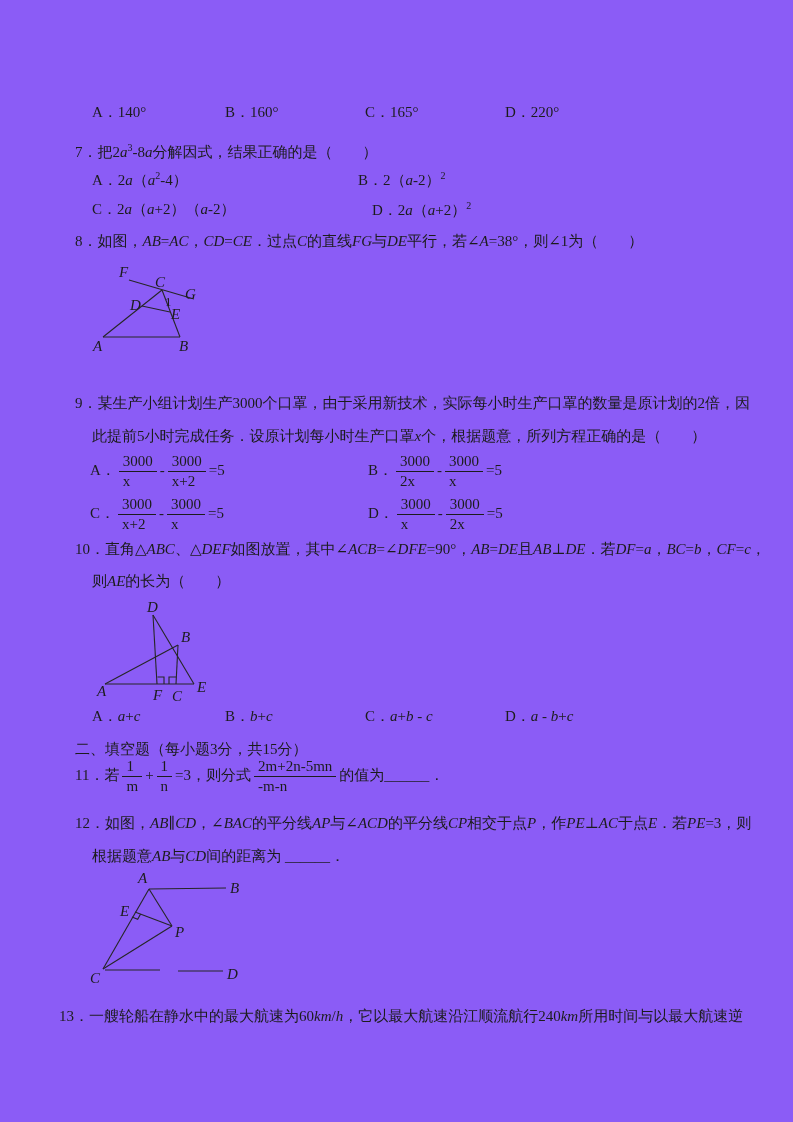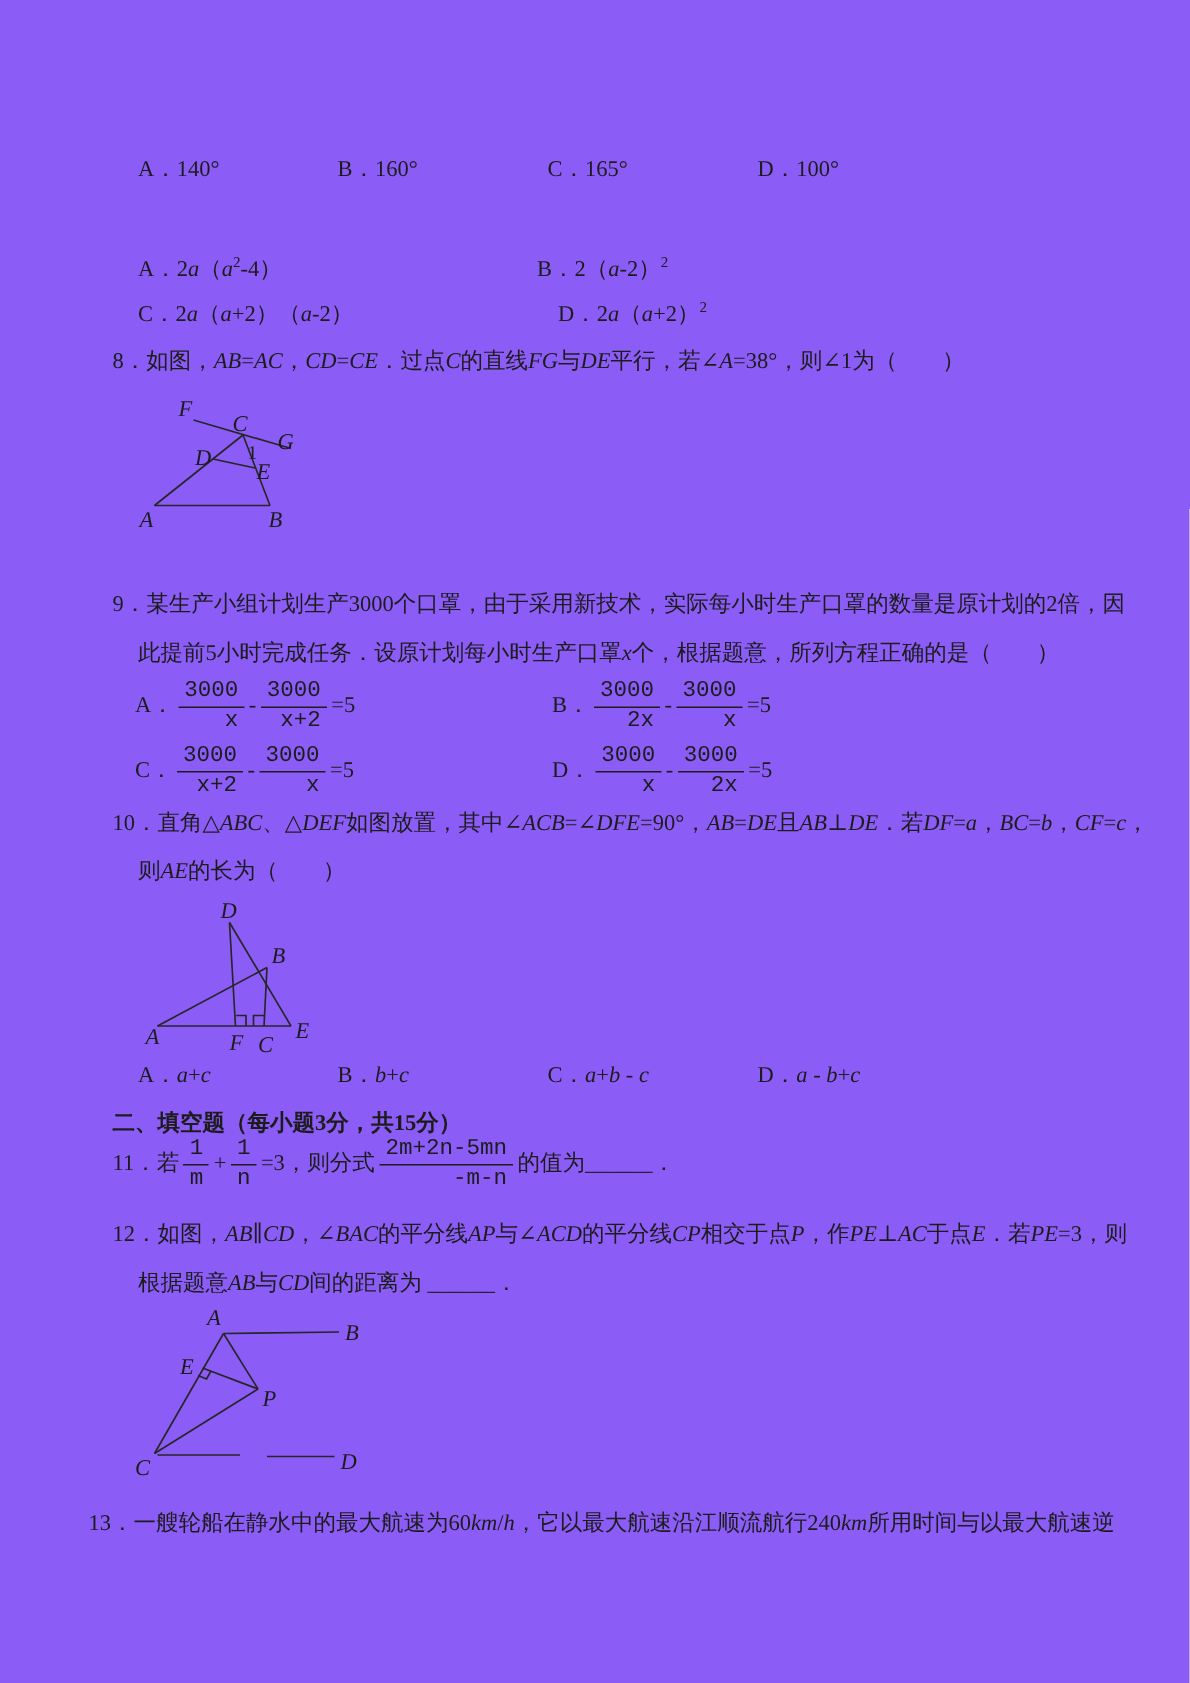--- a/index.html
+++ b/index.html
@@ -10,43 +10,44 @@
     overflow:hidden;
     font-family:"Liberation Serif","DejaVu Serif",serif;
     font-size:15px;
     color:#1c1c1c;
   }
   .line{position:absolute;white-space:nowrap;line-height:21px;}
   .row{position:absolute;left:0;width:793px;height:30px;}
   .row .opt{position:absolute;top:0;white-space:nowrap;}
   .fracrow{height:44px;}
   .fracrow .opt{top:0;}
-  .heading{font-weight:bold;}
+  .heading{font-weight:normal;}
   .it{font-style:italic;}
   .seg-sup,.sup{vertical-align:super;font-size:10px;}
-  .frac{display:inline-block;vertical-align:middle;text-align:right;margin:0 3px;line-height:1.25;font-style:normal;font-family:Liberation Mono, monospace;}
+  .frac{display:inline-block;vertical-align:middle;text-align:left;margin:0 3px;line-height:1.25;font-style:normal;}
   .frac .fn{display:block;border-bottom:1.2px solid #1c1c1c;padding:0 4px;}
   .frac .fd{display:block;padding:0 4px;}
   svg.fig{position:absolute;overflow:visible;}
   svg.fig path, svg.fig line{stroke:#262626;stroke-width:1.1;fill:none;}
   svg.fig text{font-family:"Liberation Serif","DejaVu Serif",serif;font-size:15px;font-style:italic;fill:#1c1c1c;}
   svg.fig text.upright{font-style:normal;font-size:13px;}
 </style>
 </head>
 <body>
 
 <div class="page">
 
   <div class="row" style="top:103px">
     <span class="opt" style="left:92px"><span>A．140°</span></span>
     <span class="opt" style="left:225px"><span>B．160°</span></span>
     <span class="opt" style="left:365px"><span>C．165°</span></span>
-    <span class="opt" style="left:505px"><span>D．100°</span></span>
+    <span class="opt" style="left:505px"><span>D．220°</span></span>
   </div>
 
+  <div class="line" style="left:75px;top:137px"><span>7．把2</span><span class="it">a</span><span class="sup">3</span><span>-8</span><span class="it">a</span><span>分解因式，结果正确的是（　　）</span></div>
   <div class="row" style="top:170px">
     <span class="opt" style="left:92px"><span>A．2</span><span class="it">a</span><span>（</span><span class="it">a</span><span class="sup">2</span><span>-4）</span></span>
     <span class="opt" style="left:358px"><span>B．2（</span><span class="it">a</span><span>-2）</span><span class="sup">2</span></span>
   </div>
   <div class="row" style="top:200px">
     <span class="opt" style="left:92px"><span>C．2</span><span class="it">a</span><span>（</span><span class="it">a</span><span>+2）（</span><span class="it">a</span><span>-2）</span></span>
     <span class="opt" style="left:372px"><span>D．2</span><span class="it">a</span><span>（</span><span class="it">a</span><span>+2）</span><span class="sup">2</span></span>
   </div>
 
   <div class="line" style="left:75px;top:231px"><span>8．如图，</span><span class="it">AB</span><span>=</span><span class="it">AC</span><span>，</span><span class="it">CD</span><span>=</span><span class="it">CE</span><span>．过点</span><span class="it">C</span><span>的直线</span><span class="it">FG</span><span>与</span><span class="it">DE</span><span>平行，若∠</span><span class="it">A</span><span>=38°，则∠1为（　　）</span></div>

